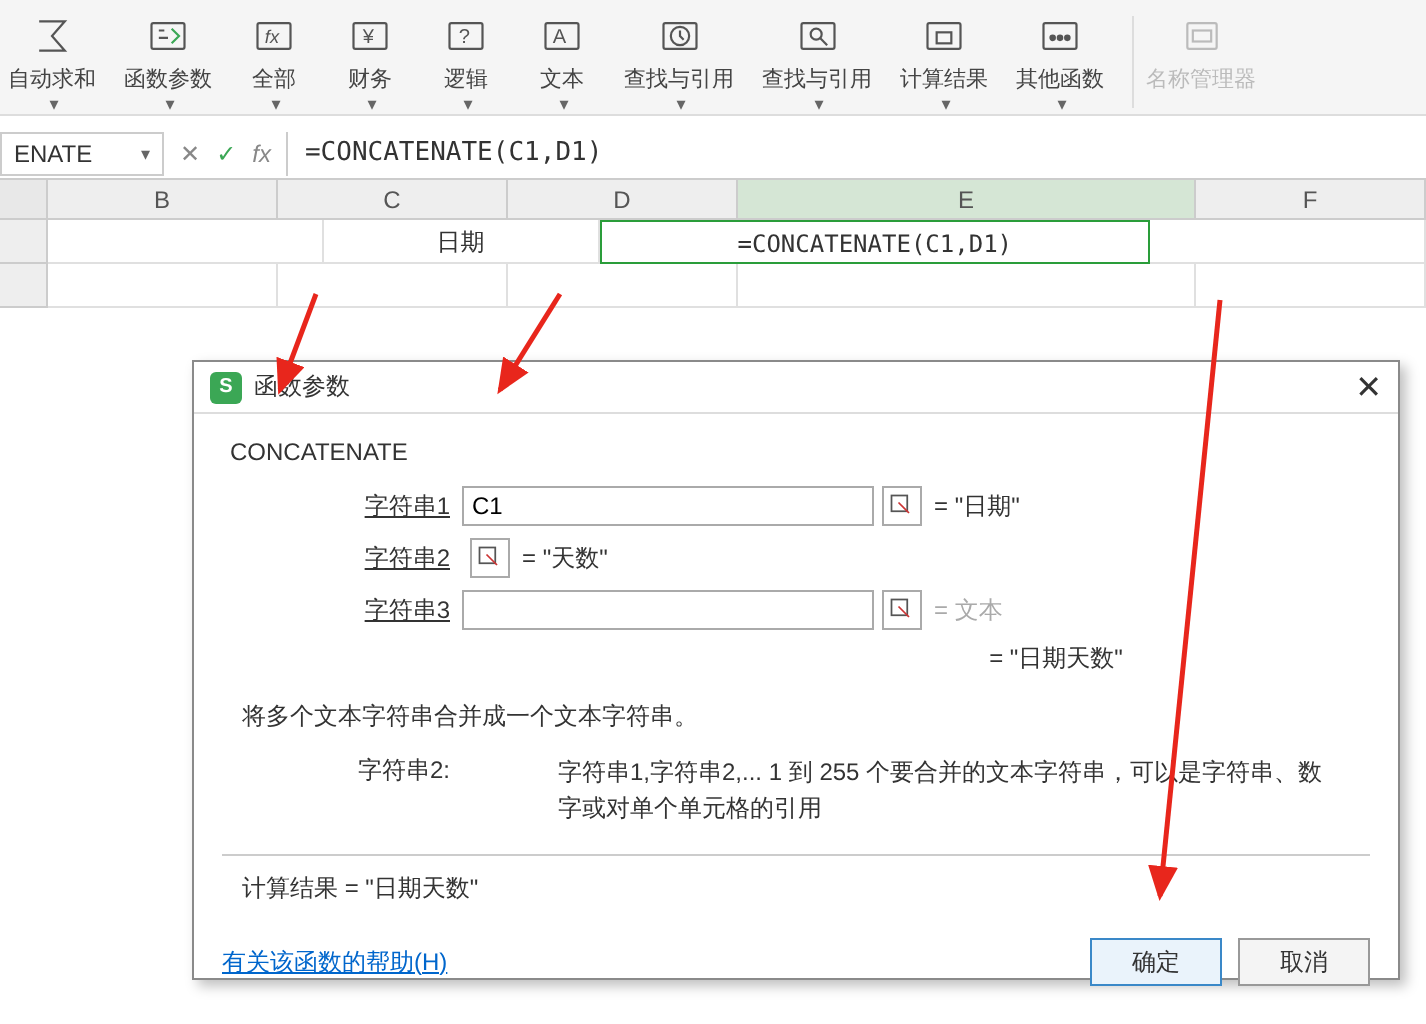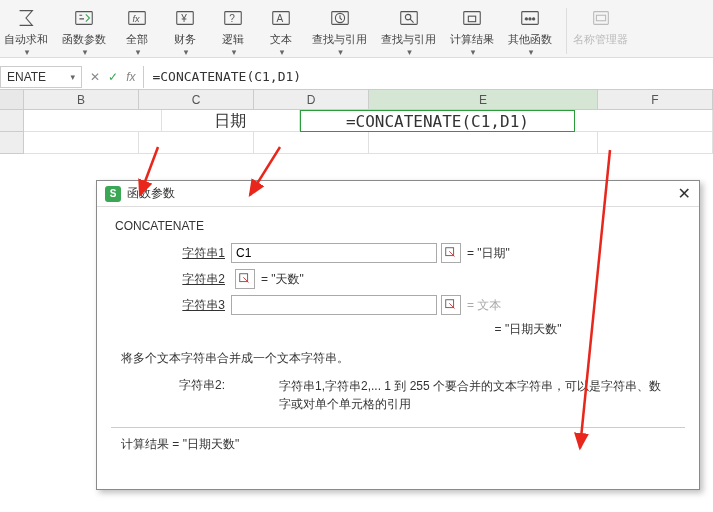--- a/index.html
+++ b/index.html
@@ -23,21 +23,21 @@
   .fbar-input { flex: 1; height: 22px; border-left: 1px solid #ccc; padding: 0 8px; display: flex; align-items: center; font-family: SimSun, monospace; font-size: 13px; }
   
   
   .grid { position: relative; }
   .colhdr { display: flex; height: 20px; background: #e8e8e8; }
   .colhdr .ch0 { width: 24px; border-right: 1px solid #ccc; border-bottom: 1px solid #ccc; }
   .colhdr .ch { flex: 1; text-align: center; border-right: 1px solid #ccc; border-bottom: 1px solid #ccc; line-height: 20px; font-size: 12px; color: #555; background: #eee; }
   .colhdr .ch.sel { background: #d5e6d5; }
   .row { display: flex; height: 22px; }
   .row .rh { width: 24px; background: #eee; border-right: 1px solid #ccc; border-bottom: 1px solid #ccc; }
-  .row .cell { flex: 1; border-right: 1px solid #e0e0e0; border-bottom: 1px solid #e0e0e0; text-align: center; line-height: 22px; font-family: SimSun, monospace; font-size: 16px; position: relative; }
+  .row .cell { flex: 1; border-right: 1px solid #e0e0e0; border-bottom: 1px solid #e0e0e0; text-align: center; line-height: 22px; font-family: SimSun, monospace; font-size: 12px; position: relative; }
   .cell.d1 { border: 1.5px dashed #2a9d3a; }
   .cell.e1 { border: 1.5px solid #2a9d3a; }
   .cell.ewide { flex: 2; }
   
   
   .dialog { position: absolute; left: 96px; top: 180px; width: 604px; height: 310px; border: 1px solid #8a8a8a; background: #fff; box-shadow: 3px 3px 6px rgba(0,0,0,0.25); }
   .dlg-title { height: 26px; display: flex; align-items: center; padding: 0 8px; border-bottom: 1px solid #ddd; background: #fff; }
   .dlg-title .s-icon { width: 16px; height: 16px; background: #3ba755; border-radius: 3px; color: #fff; font-size: 10px; display: flex; align-items: center; justify-content: center; margin-right: 6px; font-weight: bold; }
   .dlg-title .close { margin-left: auto; font-size: 16px; cursor: pointer; }
   .dlg-body { padding: 8px 14px; font-size: 12px; }
@@ -293,20 +293,26 @@
 
     <div class="desc1">将多个文本字符串合并成一个文本字符串。</div>
     <div class="desc2">
       <div class="lbl2">字符串2:</div>
       <div class="txt2">字符串1,字符串2,... 1 到 255 个要合并的文本字符串，可以是字符串、数字或对单个单元格的引用</div>
     </div>
 
     <hr class="dlg-hr">
     <div class="result-row">计算结果 = "日期天数"</div>
   </div>
+  <div class="dlg-foot">
+    <span class="help-link">有关该函数的帮助(H)</span>
+    <span class="spacer"></span>
+    <div class="btn primary">确定</div>
+    <div class="btn">取消</div>
+  </div>
 </div>
 
 <svg class="arrow" style="left:130px; top:145px;" width="40" height="60">
   <defs>
       <marker id="ah1" markerWidth="8" markerHeight="8" refX="6" refY="3" orient="auto">
         <path d="M0,0 L7,3 L0,6 Z" fill="#e8261c"></path>
       </marker>
     </defs>
   <line x1="28" y1="2" x2="10" y2="50" stroke="#e8261c" stroke-width="2.5" marker-end="url(#ah1)"></line>
 </svg>

